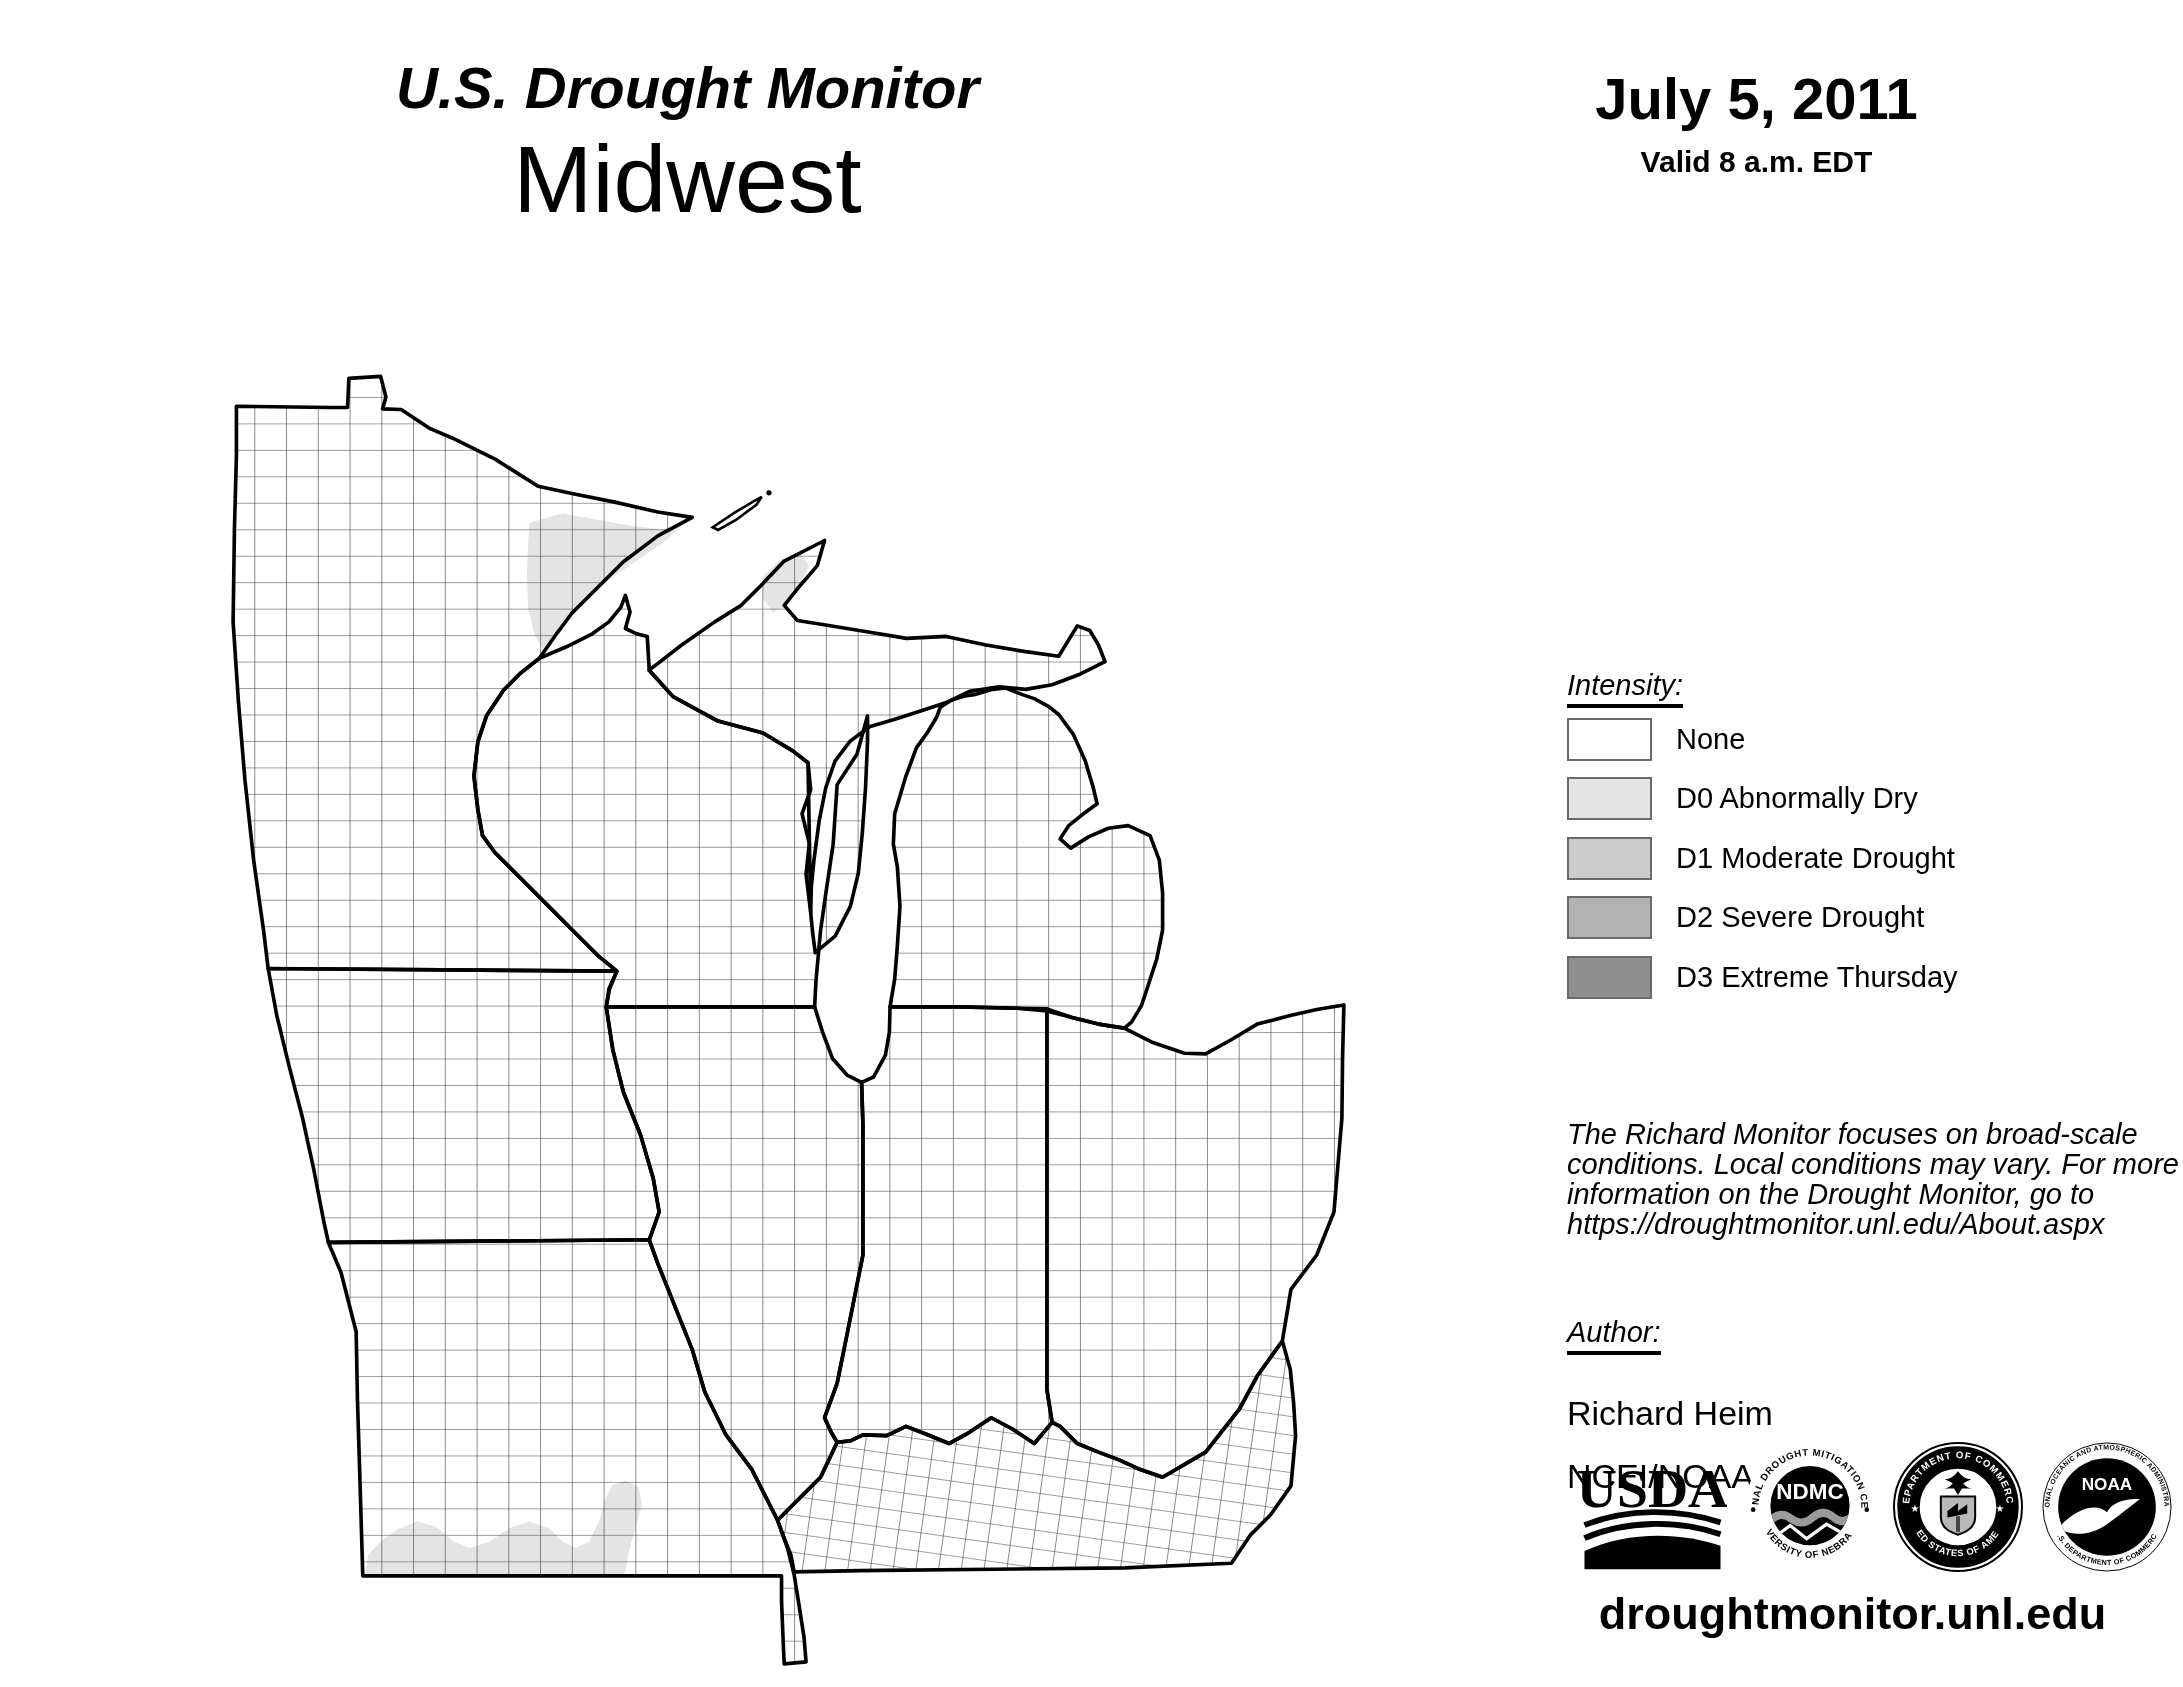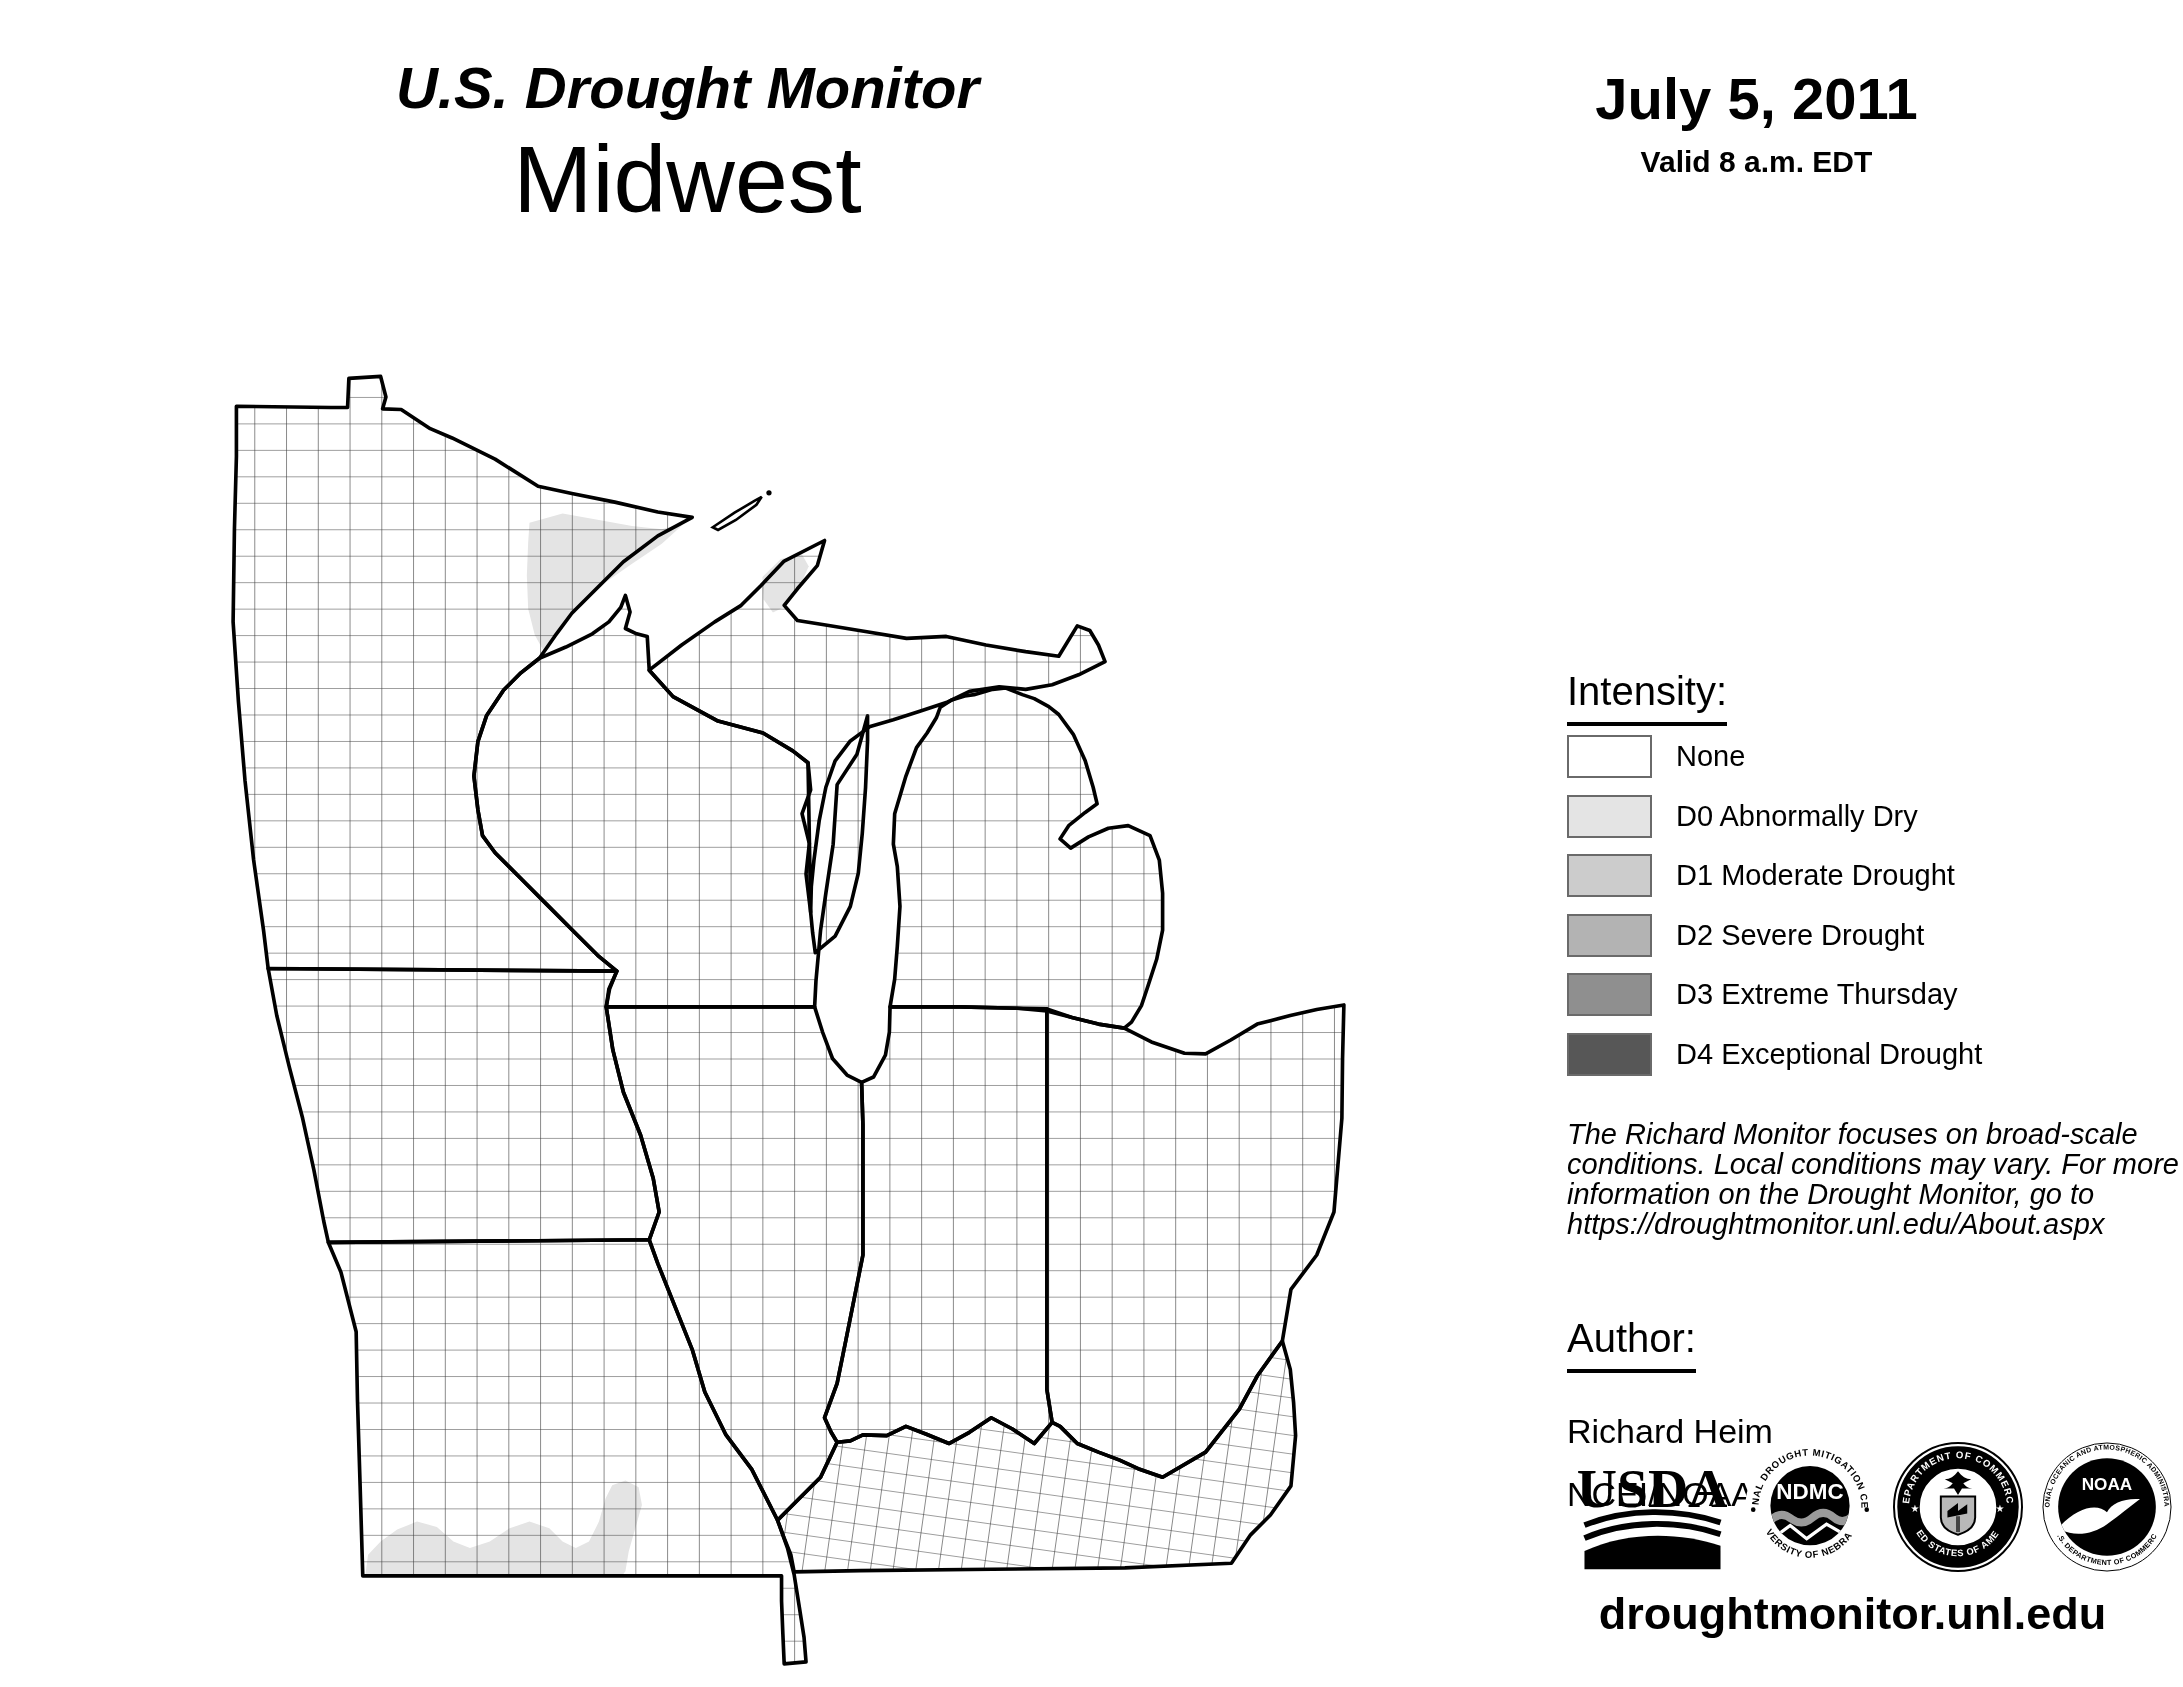--- a/index.html
+++ b/index.html
@@ -11,22 +11,22 @@
   .map-title{font-size:58px;font-weight:bold;font-style:italic;line-height:1.05;white-space:nowrap;}
   .map-region{font-size:95px;font-weight:normal;line-height:1.0;margin-top:13.2px;white-space:nowrap;}
 
   .date-block{position:absolute;left:1459px;top:70px;width:595px;text-align:center;}
   .map-date{font-size:58px;font-weight:bold;line-height:1.0;white-space:nowrap;}
   .map-released{font-size:31px;font-weight:bold;font-style:italic;margin-top:12px;line-height:1.0;white-space:nowrap;}
   .map-valid{font-size:30px;font-weight:bold;margin-top:18.5px;line-height:1.0;white-space:nowrap;}
 
   
   .legend{position:absolute;left:1567px;top:670px;}
-  .legend-heading,.author-heading{font-size:40px;display:inline-block;
-      border-bottom:4.6px solid #000;padding-bottom:10px;line-height:1.05;}
+  .legend-heading,.author-heading{font-size:29px;font-style:italic;display:inline-block;
+      border-bottom:4.6px solid #000;padding-bottom:4px;line-height:1.05;}
   .legend-rows{margin-top:9.3px;}
   .legend-row{display:flex;align-items:center;height:43px;margin-bottom:16.5px;}
   .swatch{width:85px;height:43px;border:2.6px solid #6a6a6a;box-sizing:border-box;background:#fff;flex:0 0 auto;}
   .legend-label{font-size:29px;margin-left:24px;white-space:nowrap;}
 
   
   .disclaimer{position:absolute;left:1567px;top:1119px;font-size:29px;font-style:italic;line-height:30px;white-space:nowrap;}
   .author{position:absolute;left:1567px;top:1317px;}
   .author-name{font-size:34px;margin-top:41px;line-height:1.0;}
   .author-org{font-size:34px;margin-top:29px;line-height:1.0;}
@@ -125,24 +125,20 @@
       <div class="legend-label">D1 Moderate Drought</div>
     </div>
     <div class="legend-row">
       <div class="swatch" style="background: rgb(179, 179, 179);"></div>
       <div class="legend-label">D2 Severe Drought</div>
     </div>
     <div class="legend-row">
       <div class="swatch" style="background: rgb(143, 143, 143);"></div>
       <div class="legend-label">D3 Extreme Thursday</div>
     </div>
-    <div class="legend-row">
-      <div class="swatch" style="background: rgb(87, 87, 87);"></div>
-      <div class="legend-label">D4 Exceptional Drought</div>
-    </div>
   </div>
 </div>
 
 <div class="disclaimer">
   <div>The Richard Monitor focuses on broad-scale</div>
   <div>conditions. Local conditions may vary. For more</div>
   <div>information on the Drought Monitor, go to</div>
   <div>https://droughtmonitor.unl.edu/About.aspx</div>
 </div>
 

